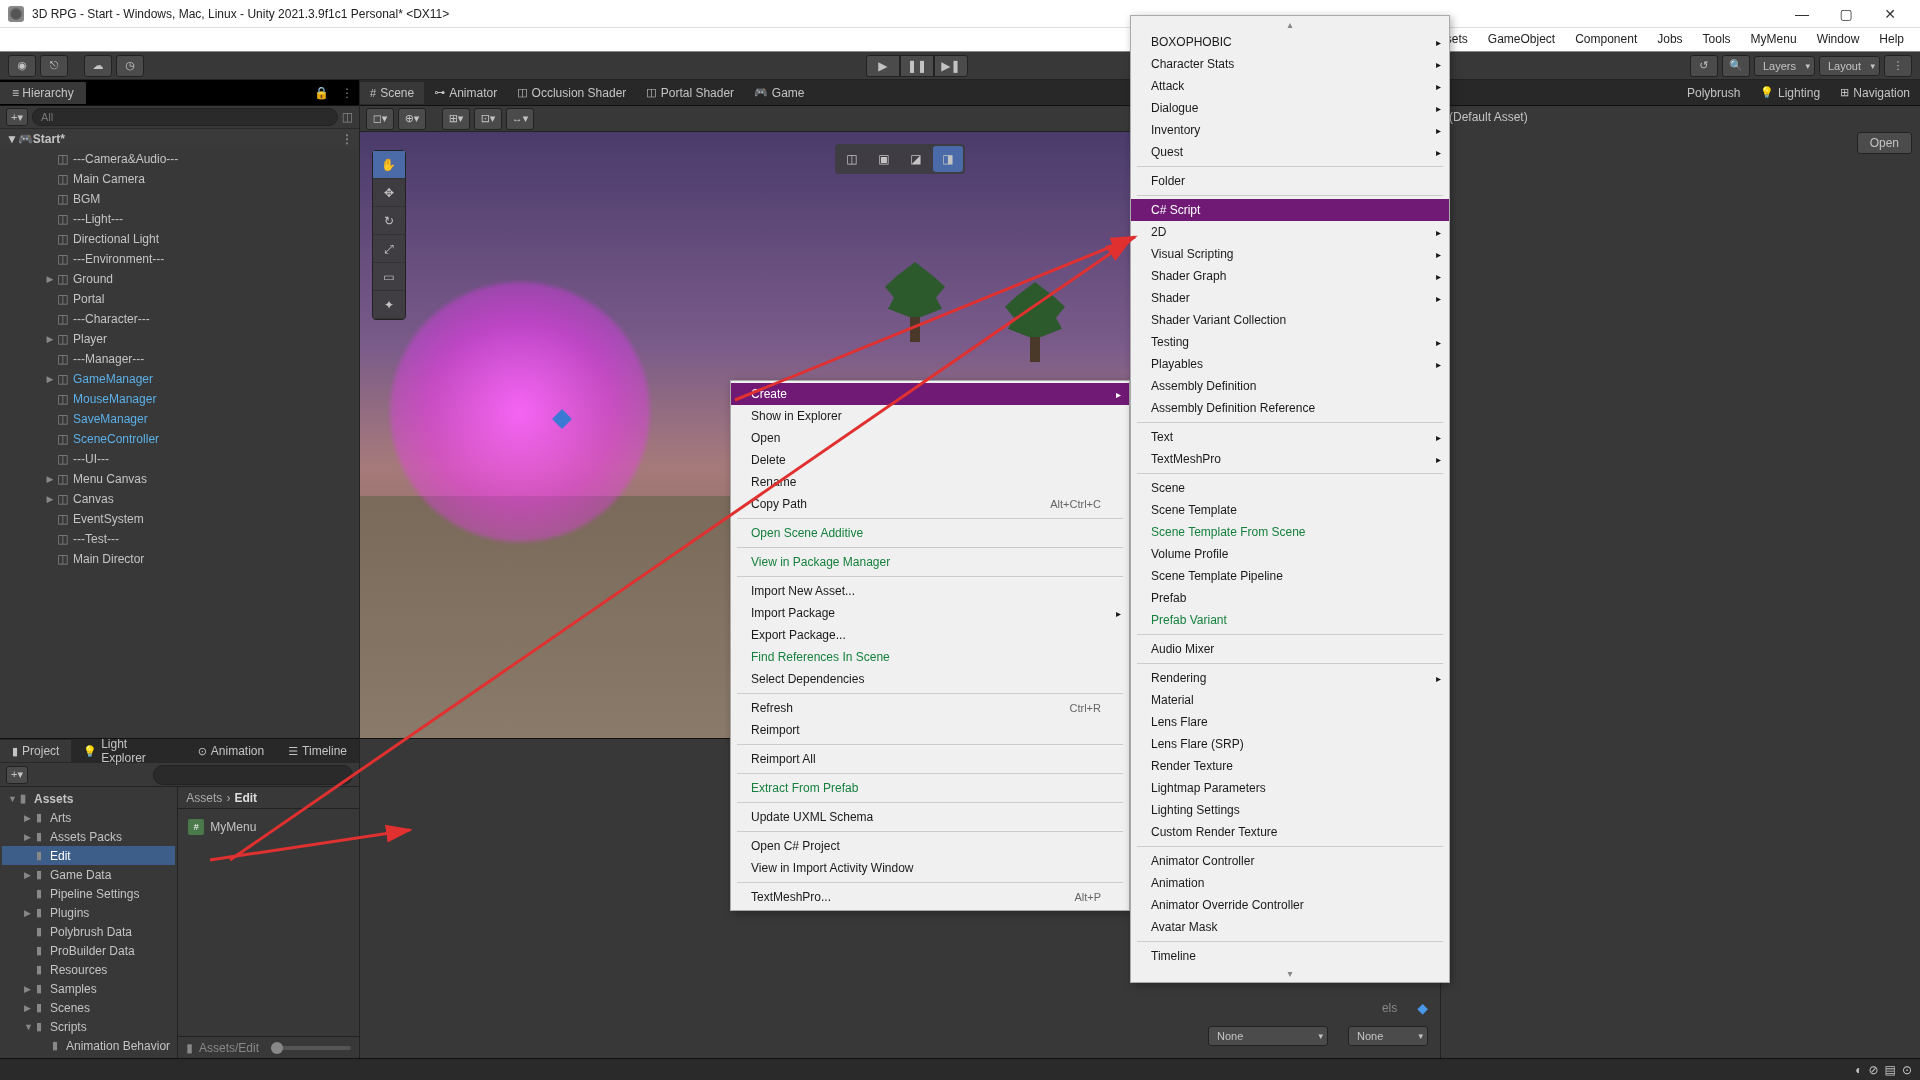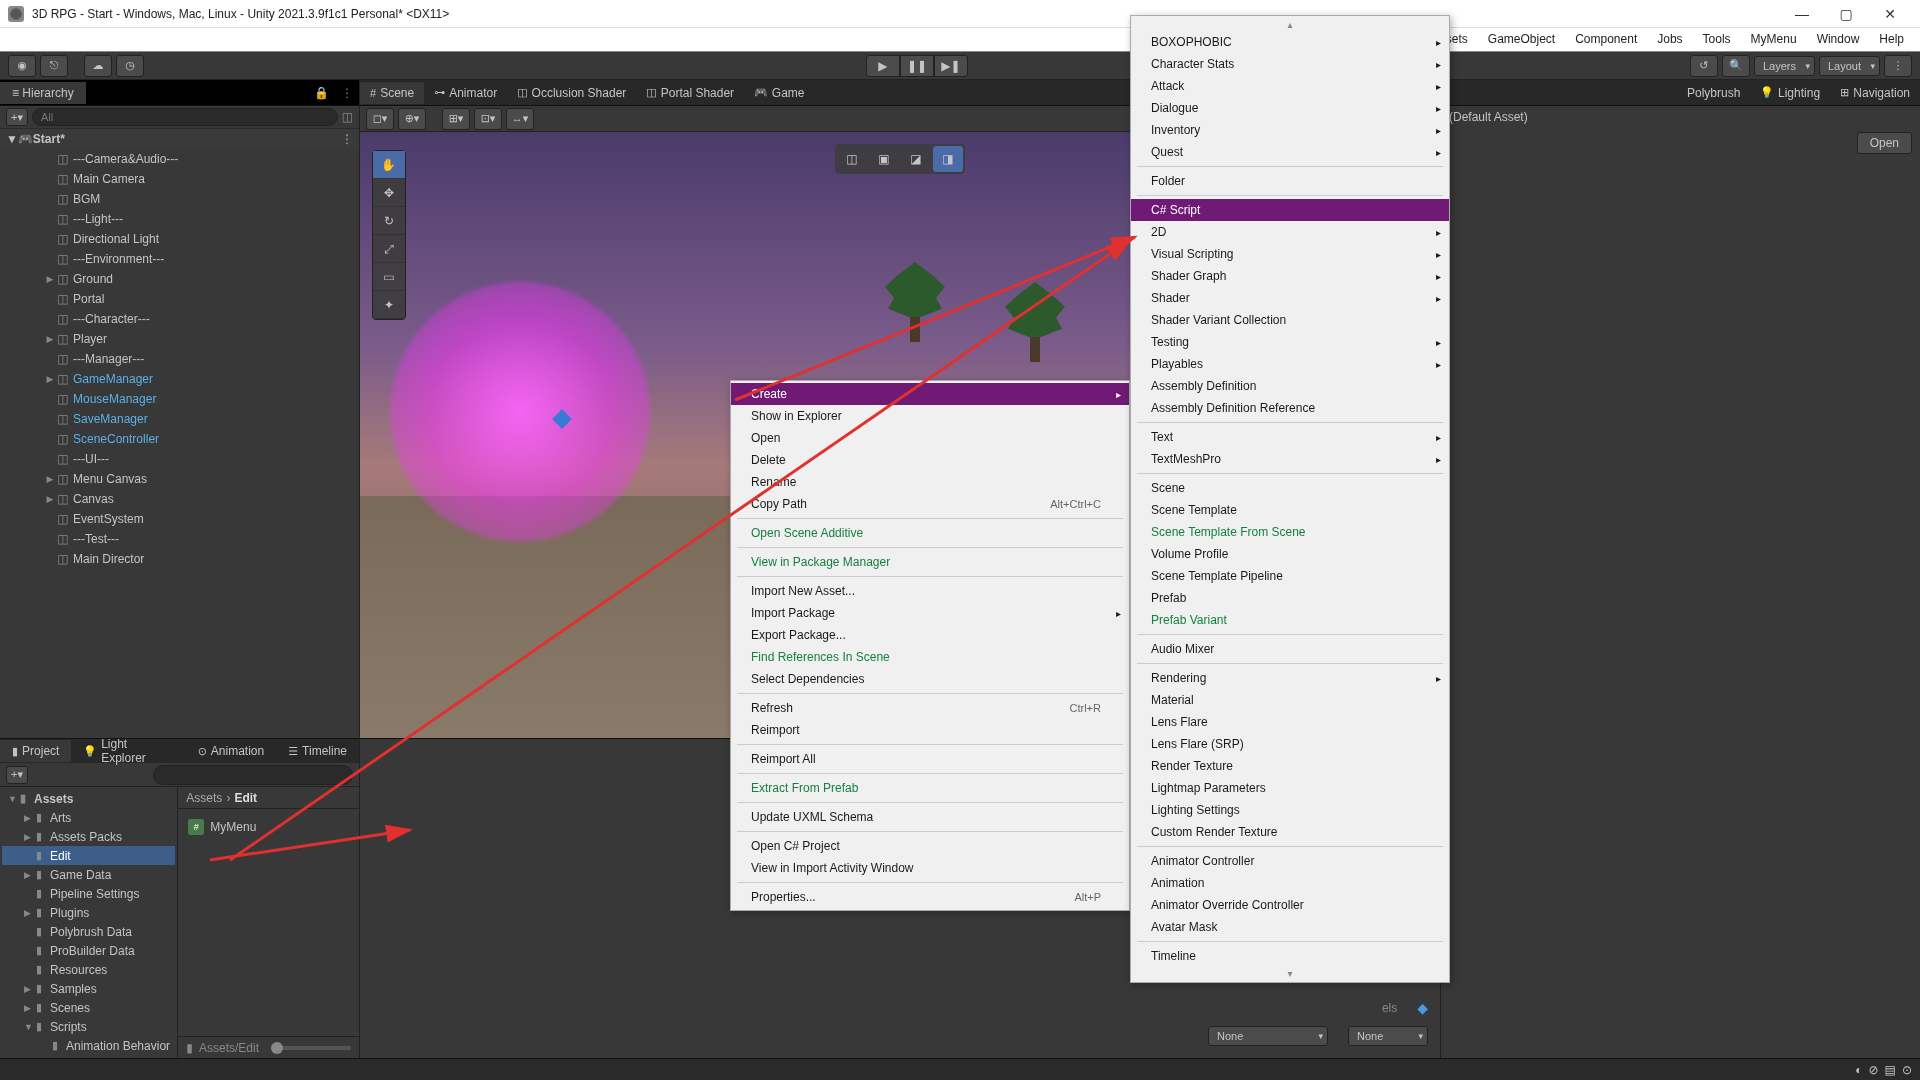--- a/index.html
+++ b/index.html
@@ -566,21 +566,21 @@
     </div>
     <div class="cm-sep"></div>
     <div class="cm-item">
       <span>Open C# Project</span>
     </div>
     <div class="cm-item">
       <span>View in Import Activity Window</span>
     </div>
     <div class="cm-sep"></div>
     <div class="cm-item">
-      <span>Properties...</span>
+      <span>TextMeshPro...</span>
       <span class="cm-shortcut">Alt+P</span>
     </div>
   </div>
 
 <div class="context-menu" id="cm2" style="left:1130px; top:15px; width:320px;">
   <div class="cm-arrow-up">▴</div>
 <div class="cm-item has-sub">
       <span>BOXOPHOBIC</span>
     </div>
     <div class="cm-item has-sub">

